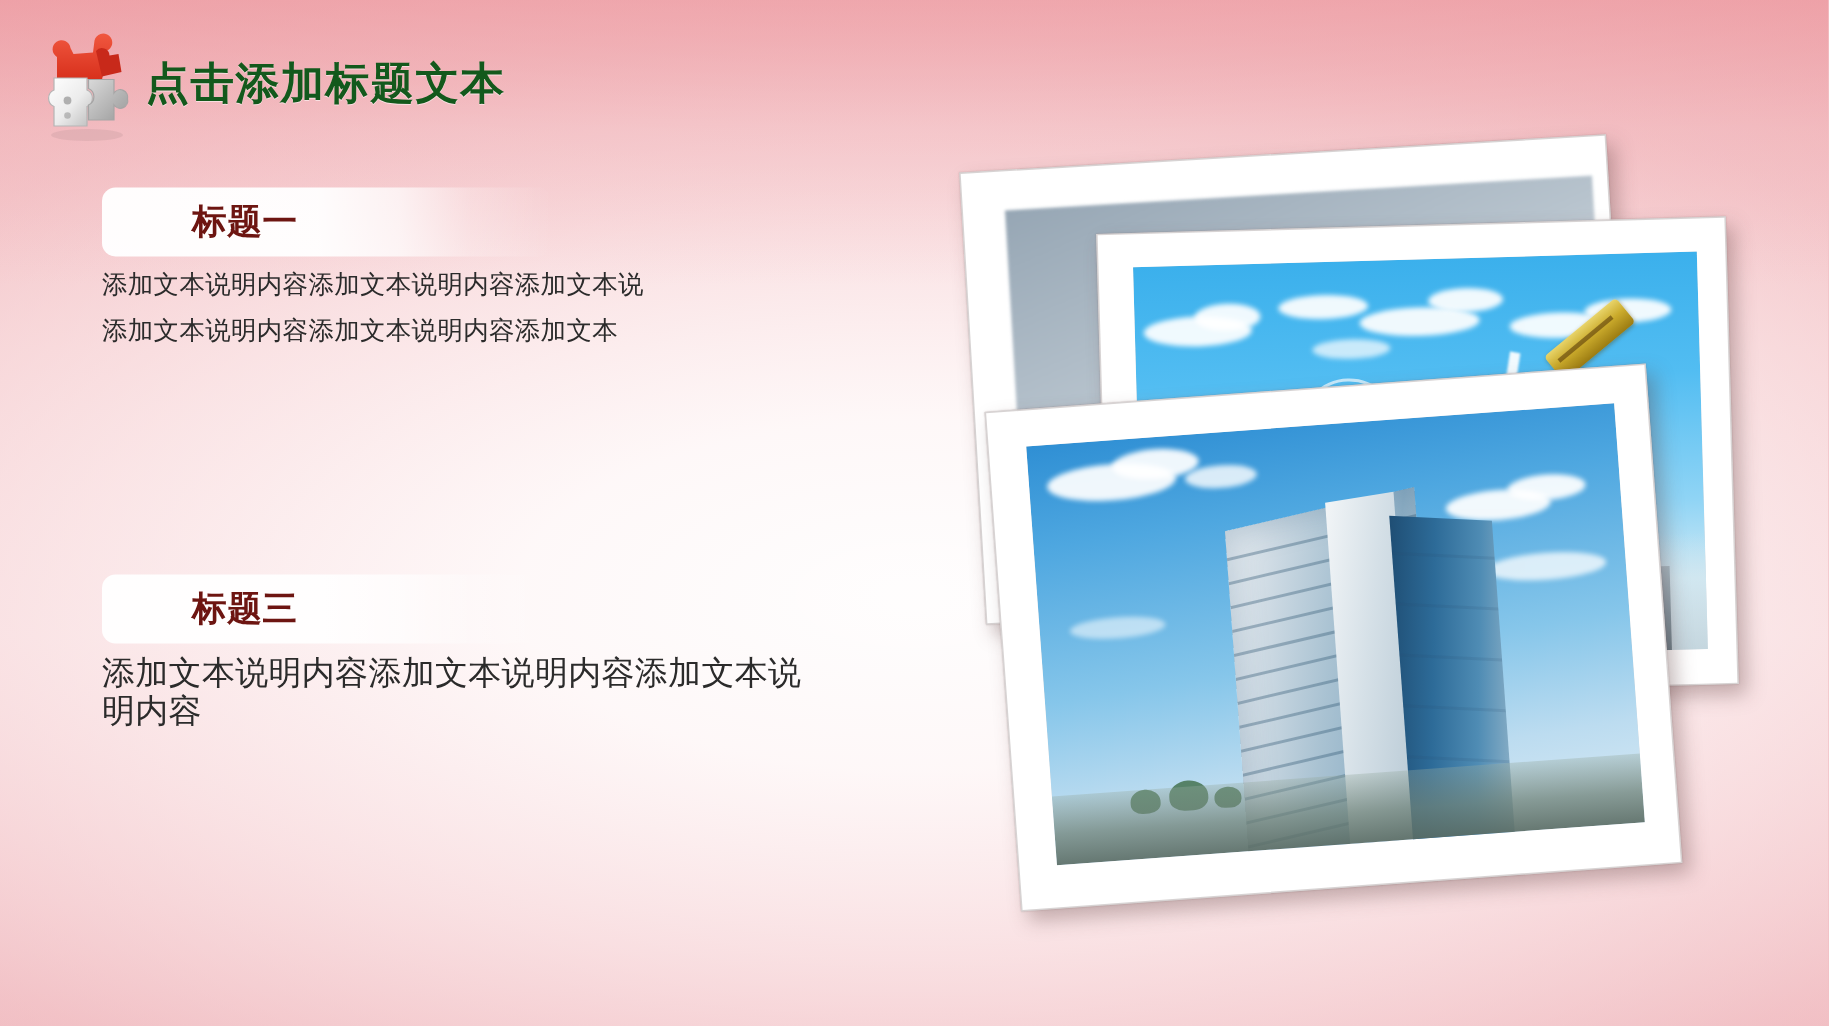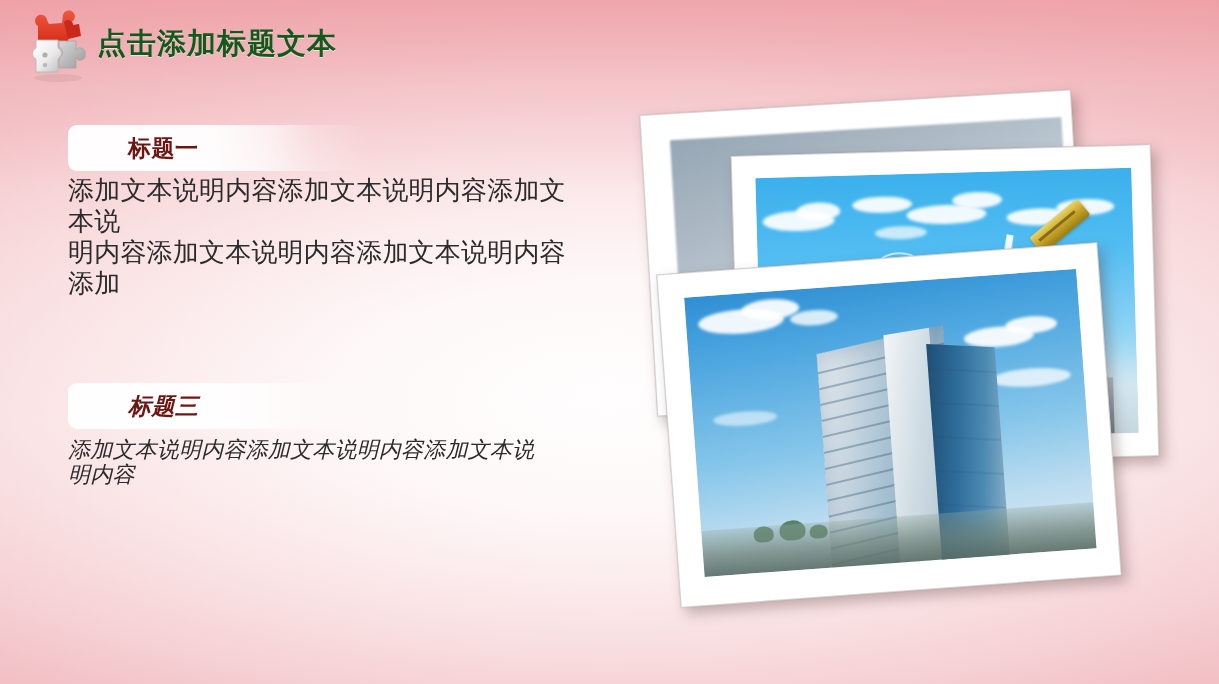--- a/index.html
+++ b/index.html
@@ -24,61 +24,61 @@
       linear-gradient(180deg,#efa7ad 0%,#f0b0b5 12%,#f3c3c6 34%,#f4cdd0 62%,#f0b9be 88%,#edaeb4 100%);
   }
   
   #slide:before{
     content:"";position:absolute;left:0;top:0;width:100%;height:190px;
     background:linear-gradient(180deg,rgba(236,150,157,.55) 0%,rgba(240,175,181,.32) 45%,rgba(245,205,209,0) 100%);
     pointer-events:none;
   }
 
   
-  .header{position:absolute;left:0;top:0;width:100%;height:92px;}
+  .header{position:absolute;left:0;top:12px;width:100%;height:92px;}
 
   .puzzle-icon{position:absolute;left:18px;top:10px;width:76px;height:74px;}
   .puzzle-icon svg{display:block;width:76px;height:74px;}
 
   .slide-title{
     position:absolute;left:97px;top:24px;
     font-size:29px;font-weight:bold;letter-spacing:1px;
     color:#13591c;
     text-shadow:0 1px 0 rgba(255,255,255,.55);
     white-space:nowrap;
   }
 
   
   .content{position:absolute;left:0;top:0;width:620px;height:684px;padding-left:44px;}
 
   .section{position:absolute;left:0;width:600px;}
   .sec1{top:125px;}
   .sec2{top:290px;}
-  .sec3{top:383px;font-style:italic;}
+  .sec3{top:383px;}
 
   .head-band{
     position:relative;height:46px;width:300px;margin-left:68px;
     border-radius:9px 9px 9px 9px;
     background:linear-gradient(90deg,
         rgba(255,255,255,0.97) 0%,
         rgba(255,255,255,0.95) 48%,
         rgba(255,255,255,0.72) 66%,
         rgba(255,255,255,0.25) 82%,
         rgba(255,255,255,0) 100%);
   }
   .head-text{
     position:absolute;left:60px;top:50%;transform:translateY(-50%);
     font-size:23px;font-weight:bold;color:#6d1511;
     white-space:nowrap;letter-spacing:.5px;
   }
 
   .body-text{
     margin:4px 0 0 68px;width:520px;
     color:#2b2b2b;
-    font-size:26px;line-height:31px;
+    font-size:17px;line-height:31px;
     letter-spacing:.2px;
   }
   .body-text.small{font-size:22px;line-height:25px;width:470px;margin-top:8px;}
   .body-text p{margin:0;}
 
   
   .photos{position:absolute;left:630px;top:80px;width:590px;height:520px;}
 
   .photo{
     position:absolute;background:#ffffff;
@@ -210,21 +210,21 @@
   </div>
 
   <div class="content">
 
     <div class="section sec1">
       <div class="head-band">
         <span class="head-text">标题一</span>
       </div>
       <div class="body-text">
         <p>添加文本说明内容添加文本说明内容添加文本说</p>
-        <p>明内容添加文本说明内容添加文本说明内容添加</p>
+        <p>添加文本说明内容添加文本说明内容添加文本</p>
       </div>
     </div>
 
     <div class="section sec2">
     </div>
 
     <div class="section sec3">
       <div class="head-band">
         <span class="head-text">标题三</span>
       </div>

